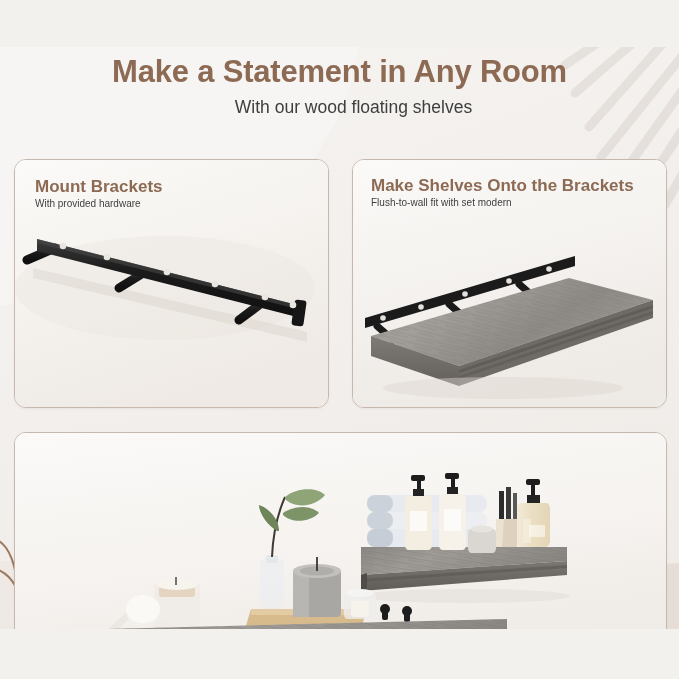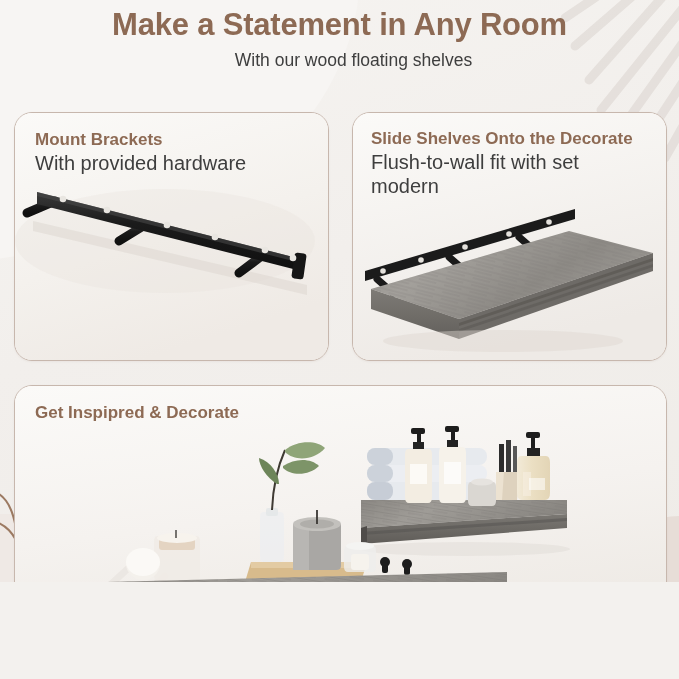--- a/index.html
+++ b/index.html
@@ -2,21 +2,21 @@
 <html><head>
 <meta charset="utf-8">
 <title>Wood Floating Shelves Infographic</title>
 <style>
   html,body{margin:0;padding:0;}
   body{
     width:679px;height:679px;overflow:hidden;
     font-family:"Liberation Sans","DejaVu Sans",sans-serif;
     background:#f3f1ee;
   }
-  .poster{position:relative;width:679px;height:582px;overflow:hidden;background:#bef264;}
+  .poster{position:relative;width:679px;height:582px;overflow:hidden;background:#bef264;margin-top:47px;}
 
   
   .bg-base{position:absolute;inset:0;background:linear-gradient(160deg,#f6f4f1 0%,#f2efec 45%,#efece8 100%);}
   .bg-taupe-tl{position:absolute;left:-60px;top:-70px;width:290px;height:230px;background:#ddd2cc;
     border-bottom-right-radius:100% 100%;transform:rotate(-6deg);opacity:.95;}
   .bg-white-sweep{position:absolute;left:-40px;top:-30px;width:420px;height:260px;background:#f7f5f3;
     border-bottom-right-radius:75% 100%;transform:rotate(-9deg);}
   .bg-taupe-bl{position:absolute;left:-40px;bottom:-42px;width:230px;height:110px;background:#efe9e5;
     border-top-right-radius:70% 100%;}
   .bg-taupe-b1{position:absolute;left:236px;bottom:-56px;width:266px;height:108px;background:#e2d5cf;
@@ -30,28 +30,28 @@
   .palm{position:absolute;right:-20px;top:-40px;width:230px;height:210px;opacity:.5;}
   .palm svg{display:block;}
 
   
   .head{position:absolute;left:0;right:0;top:8px;text-align:center;}
   .title{font-size:31px;font-weight:bold;color:#8d6a54;letter-spacing:-.2px;line-height:1.1;margin:0;}
   .subtitle{font-size:17.5px;color:#3e3e3e;margin:9px 0 0 0;line-height:1.1;padding-left:28px;}
 
   
   .card{position:absolute;background:linear-gradient(155deg,#faf8f6 0%,#f6f3f0 60%,#f3efeb 100%);
-    border:1px solid #c7b7ad;border-radius:18px;overflow:hidden;
+    border:1px solid #c7b7ad;border-radius:12px;overflow:hidden;
     box-shadow:0 1px 2px rgba(140,120,105,.08);}
   #card-mount{left:14px;top:112px;width:313px;height:247px;}
   #card-slide{left:352px;top:112px;width:313px;height:247px;}
   #card-decorate{left:14px;top:385px;width:651px;height:268px;}
 
   .card-title{font-size:17px;font-weight:bold;color:#8d6a54;margin:0;line-height:1.12;}
-  .card-sub{font-size:20px;color:#3e3e3e;margin:2px 0 0 0;line-height:1.2;}
+  .card-sub{font-size:10px;color:#3e3e3e;margin:2px 0 0 0;line-height:1.2;}
   .card-text{position:absolute;z-index:6;}
   #card-mount .card-text{left:20px;top:17px;width:260px;}
   #card-slide .card-text{left:18px;top:16px;width:266px;}
   #card-decorate .card-text{left:20px;top:17px;width:300px;}
 
   .card-art{position:absolute;inset:0;z-index:2;}
   .card-art svg{display:block;width:100%;height:100%;}
 </style>
 </head>
 <body>
@@ -185,21 +185,21 @@
 
         <path d="M18 176 L106 206 L106 226 L18 196 Z" fill="url(#woodEdge)"></path>
         <path d="M106 206 L300 140 L300 158 L106 226 Z" fill="#6e6b67"></path>
         <path d="M106 210 L300 145 L300 148 L106 213 Z" fill="#57544f" opacity="0.6"></path>
         <path d="M106 216 L300 151 L300 154 L106 219 Z" fill="#57544f" opacity="0.45"></path>
 
         <ellipse cx="150" cy="228" rx="120" ry="11" fill="#ddd7d1" opacity="0.45"></ellipse>
       </svg>
     </div>
     <div class="card-text">
-      <h2 class="card-title">Slide Shelves Onto the Decorate</h2>
+      <h2 class="card-title">Make Shelves Onto the Brackets</h2>
       <p class="card-sub">Flush-to-wall fit with set modern</p>
     </div>
   </div>
 
   <div class="card" id="card-decorate">
     <div class="card-art">
       <svg viewBox="0 0 651 268">
         <defs>
           <linearGradient id="wallC" x1="0" y1="0" x2="0.3" y2="1">
             <stop offset="0%" stop-color="#fbfaf8"></stop>
@@ -337,17 +337,16 @@
           <path d="M92 196 L492 186 L492 204 L92 222 Z" fill="url(#grainC)" opacity="0.8"></path>
           <path d="M92 222 L492 204 L492 222 L92 246 Z" fill="url(#woodEdge2)"></path>
           <path d="M92 228 L492 209 L492 212 L92 231 Z" fill="#535049" opacity="0.5"></path>
           <path d="M92 236 L492 216 L492 219 L92 239 Z" fill="#535049" opacity="0.4"></path>
           <path d="M92 222 L92 246 L100 243 L100 220 Z" fill="#4d4a47"></path>
         </g>
         <ellipse cx="290" cy="252" rx="200" ry="8" fill="#ddd8d2" opacity="0.35"></ellipse>
       </svg>
     </div>
     <div class="card-text">
-      <h2 class="card-title">Get Inspipred &amp; Decorate</h2>
     </div>
   </div>
 
 </div>
 
 </body></html>

